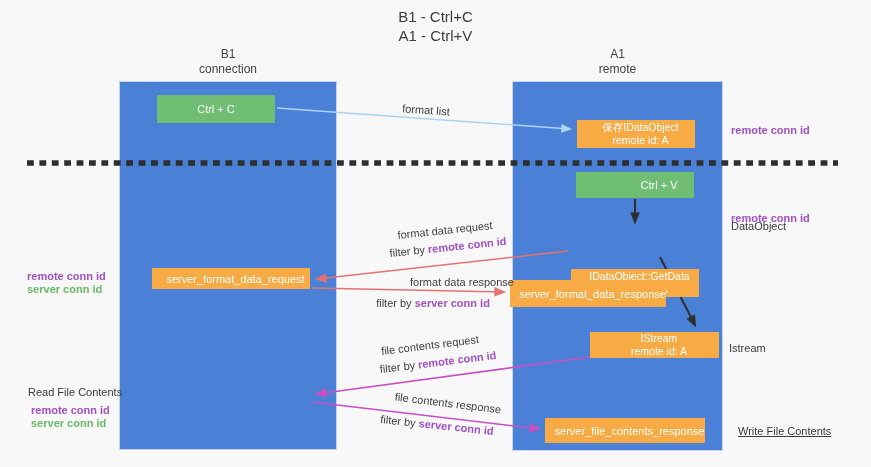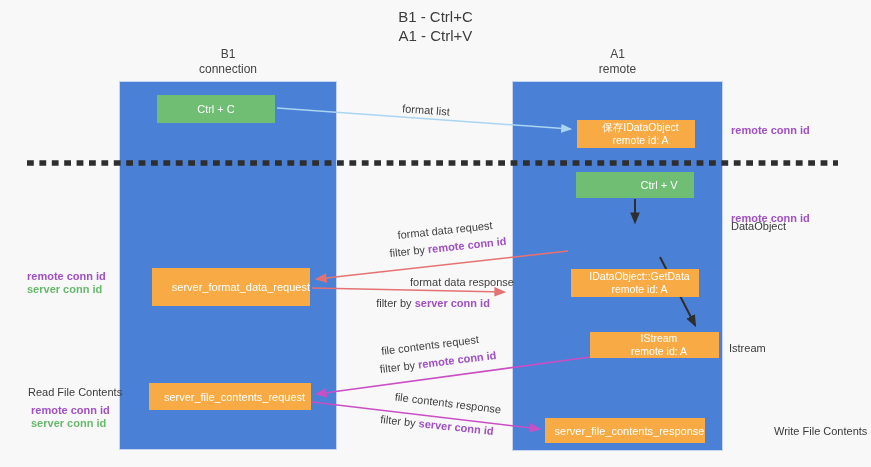--- a/index.html
+++ b/index.html
@@ -91,42 +91,42 @@
 
     <g>
       <line x1="312" y1="402" x2="539" y2="429" stroke="#c94fc4" stroke-width="1.6" marker-end="url(#arr-magenta)"></line>
     </g>
   </svg>
 
   <div class="abs node green" style="left:157px;top:95px;width:118px;height:28px;">
     <span class="single">Ctrl + C</span>
   </div>
 
-  <div class="abs node orange" style="left:152px;top:268px;width:158px;height:38px;align-items:flex-end;">
+  <div class="abs node orange" style="left:152px;top:268px;width:158px;height:21px;">
     <span class="single">server_format_data_request</span>
   </div>
 
-  <div class="abs node orange" style="left:149px;top:383px;width:162px;height:27px;">
-    <span class="single">server_file_contents_request</span>
-  </div>
 
   <div class="abs node orange" style="left:577px;top:120px;width:118px;height:28px;">
     <span class="l1">保存IDataObject</span>
     <span class="l2">remote id: A</span>
   </div>
 
   <div class="abs node green" style="left:576px;top:172px;width:118px;height:26px;padding-left:48px;">
     <span class="single">Ctrl + V</span>
   </div>
 
   <div class="abs node orange" style="left:571px;top:228px;width:128px;height:28px;margin-top:41px;">
     <span class="l1">IDataObject::GetData</span>
     <span class="l2">remote id: A</span>
   </div>
 
+  <div class="abs node orange" style="left:510px;top:280px;width:156px;height:27px;">
+    <span class="single">server_format_data_response</span>
+  </div>
 
   <div class="abs node orange" style="left:590px;top:332px;width:129px;height:26px;">
     <span class="l1">IStream</span>
     <span class="l2">remote id: A</span>
   </div>
 
   <div class="abs node orange" style="left:545px;top:418px;width:160px;height:25px;">
     <span class="single">server_file_contents_response</span>
   </div>
 
@@ -141,21 +141,21 @@
   <div class="abs edge-label" style="left:430px;top:345px;transform:translate(-50%,-50%) rotate(-7deg);">file contents request</div>
   <div class="abs edge-label" style="left:438px;top:362px;transform:translate(-50%,-50%) rotate(-7deg);"><span>filter by </span><b class="key">remote conn id</b></div>
 
   <div class="abs edge-label" style="left:448px;top:403px;transform:translate(-50%,-50%) rotate(7deg);">file contents response</div>
   <div class="abs edge-label" style="left:437px;top:425px;transform:translate(-50%,-50%) rotate(6deg);"><span>filter by </span><b class="key">server conn id</b></div>
 
   <div class="abs ann purple" style="left:731px;top:124px;">remote conn id</div>
   <div class="abs ann purple" style="left:731px;top:212px;">remote conn id</div>
   <div class="abs ann dark" style="left:731px;top:220px;">DataObject</div>
   <div class="abs ann dark" style="left:729px;top:342px;">Istream</div>
-  <div class="abs ann dark" style="left:774px;top:425px;">Write File Contents</div>
+  <div class="abs ann dark" style="left:738px;top:425px;text-decoration:underline;">Write File Contents</div>
 
   <div class="abs ann purple" style="left:27px;top:270px;">remote conn id</div>
   <div class="abs ann green" style="left:27px;top:283px;">server conn id</div>
   <div class="abs ann dark" style="left:28px;top:386px;">Read File Contents</div>
   <div class="abs ann purple" style="left:31px;top:404px;">remote conn id</div>
   <div class="abs ann green" style="left:31px;top:417px;">server conn id</div>
 
 </div>
 
 </body></html>

